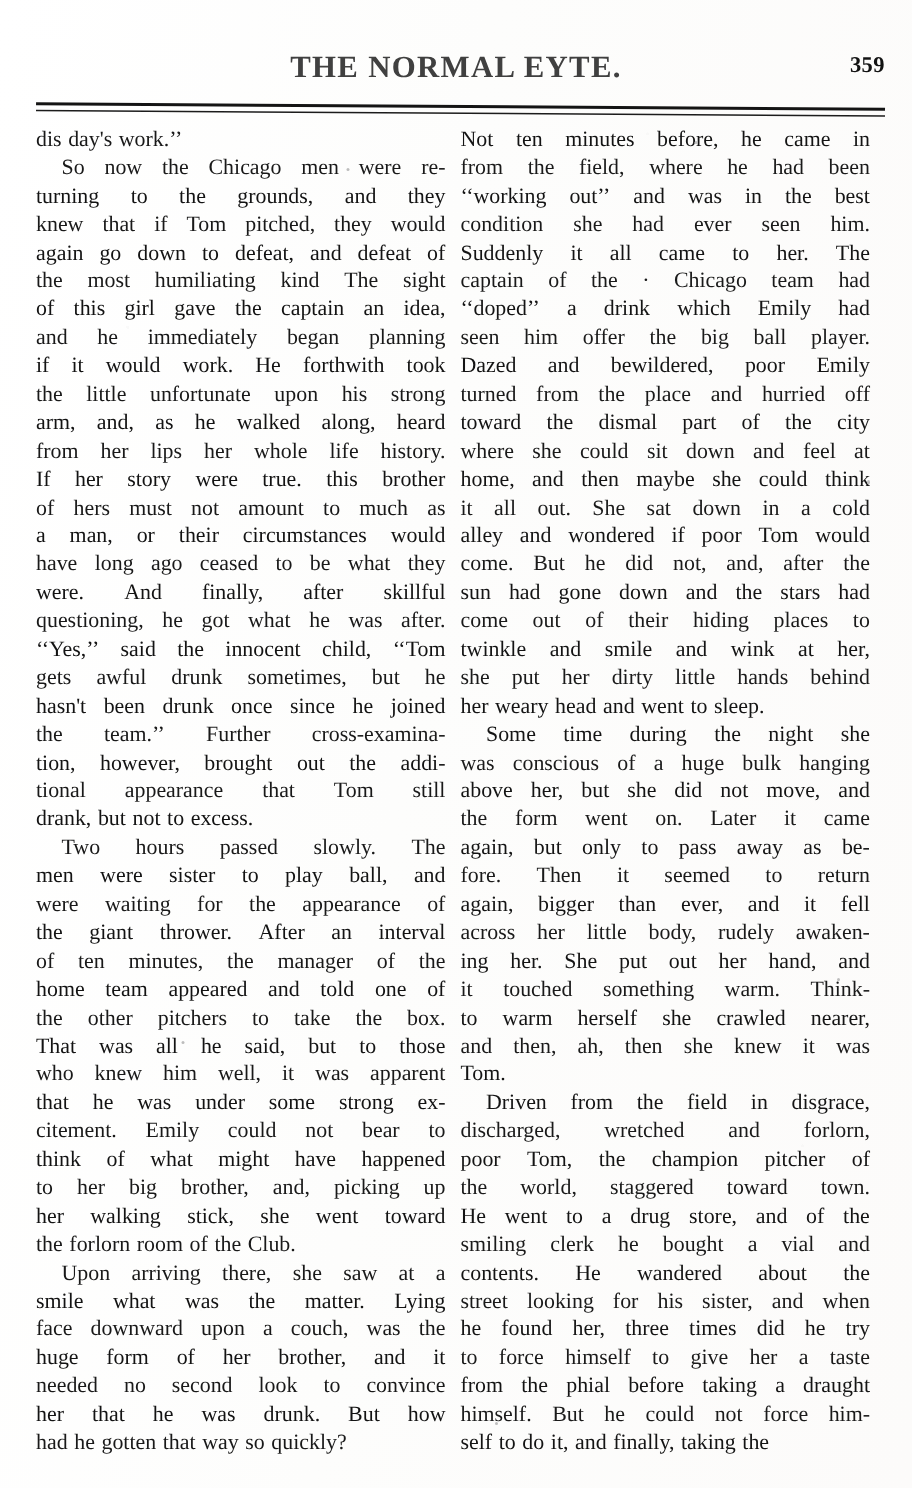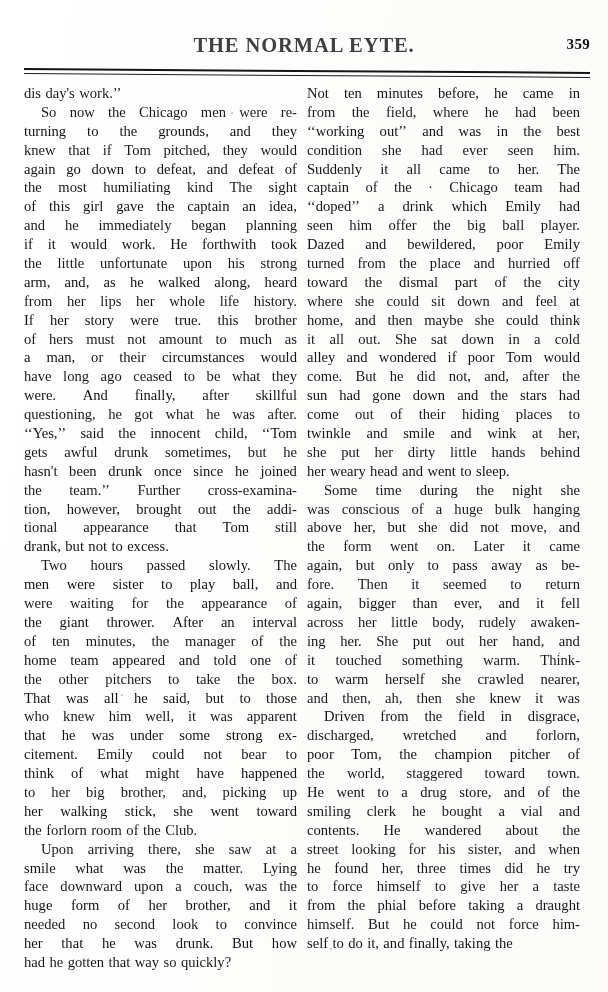--- a/index.html
+++ b/index.html
@@ -264,20 +264,21 @@
             <div class="tline just"><span class="w">above</span><span class="w">her,</span><span class="w">but</span><span class="w">she</span><span class="w">did</span><span class="w">not</span><span class="w">move,</span><span class="w">and</span></div>
             <div class="tline just"><span class="w">the</span><span class="w">form</span><span class="w">went</span><span class="w">on.</span><span class="w">Later</span><span class="w">it</span><span class="w">came</span></div>
             <div class="tline just"><span class="w">again,</span><span class="w">but</span><span class="w">only</span><span class="w">to</span><span class="w">pass</span><span class="w">away</span><span class="w">as</span><span class="w">be-</span></div>
             <div class="tline just"><span class="w">fore.</span><span class="w">Then</span><span class="w">it</span><span class="w">seemed</span><span class="w">to</span><span class="w">return</span></div>
             <div class="tline just"><span class="w">again,</span><span class="w">bigger</span><span class="w">than</span><span class="w">ever,</span><span class="w">and</span><span class="w">it</span><span class="w">fell</span></div>
             <div class="tline just"><span class="w">across</span><span class="w">her</span><span class="w">little</span><span class="w">body,</span><span class="w">rudely</span><span class="w">awaken-</span></div>
             <div class="tline just"><span class="w">ing</span><span class="w">her.</span><span class="w">She</span><span class="w">put</span><span class="w">out</span><span class="w">her</span><span class="w">hand,</span><span class="w">and</span></div>
             <div class="tline just"><span class="w">it</span><span class="w">touched</span><span class="w">something</span><span class="w">warm.</span><span class="w">Think-</span></div>
             <div class="tline just"><span class="w">to</span><span class="w">warm</span><span class="w">herself</span><span class="w">she</span><span class="w">crawled</span><span class="w">nearer,</span></div>
             <div class="tline just"><span class="w">and</span><span class="w">then,</span><span class="w">ah,</span><span class="w">then</span><span class="w">she</span><span class="w">knew</span><span class="w">it</span><span class="w">was</span></div>
+            <div class="tline last"><span class="w">Tom.</span></div>
           </div>
           <div class="para">
             <div class="tline just indent"><span class="w">Driven</span><span class="w">from</span><span class="w">the</span><span class="w">field</span><span class="w">in</span><span class="w">disgrace,</span></div>
             <div class="tline just"><span class="w">discharged,</span><span class="w">wretched</span><span class="w">and</span><span class="w">forlorn,</span></div>
             <div class="tline just"><span class="w">poor</span><span class="w">Tom,</span><span class="w">the</span><span class="w">champion</span><span class="w">pitcher</span><span class="w">of</span></div>
             <div class="tline just"><span class="w">the</span><span class="w">world,</span><span class="w">staggered</span><span class="w">toward</span><span class="w">town.</span></div>
             <div class="tline just"><span class="w">He</span><span class="w">went</span><span class="w">to</span><span class="w">a</span><span class="w">drug</span><span class="w">store,</span><span class="w">and</span><span class="w">of</span><span class="w">the</span></div>
             <div class="tline just"><span class="w">smiling</span><span class="w">clerk</span><span class="w">he</span><span class="w">bought</span><span class="w">a</span><span class="w">vial</span><span class="w">and</span></div>
             <div class="tline just"><span class="w">contents.</span><span class="w">He</span><span class="w">wandered</span><span class="w">about</span><span class="w">the</span></div>
             <div class="tline just"><span class="w">street</span><span class="w">looking</span><span class="w">for</span><span class="w">his</span><span class="w">sister,</span><span class="w">and</span><span class="w">when</span></div>

